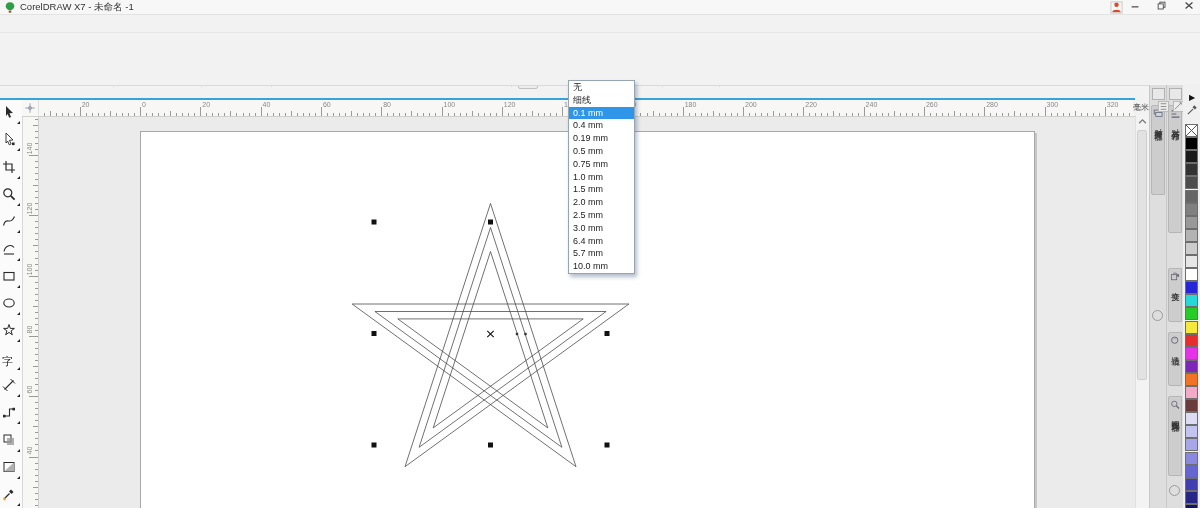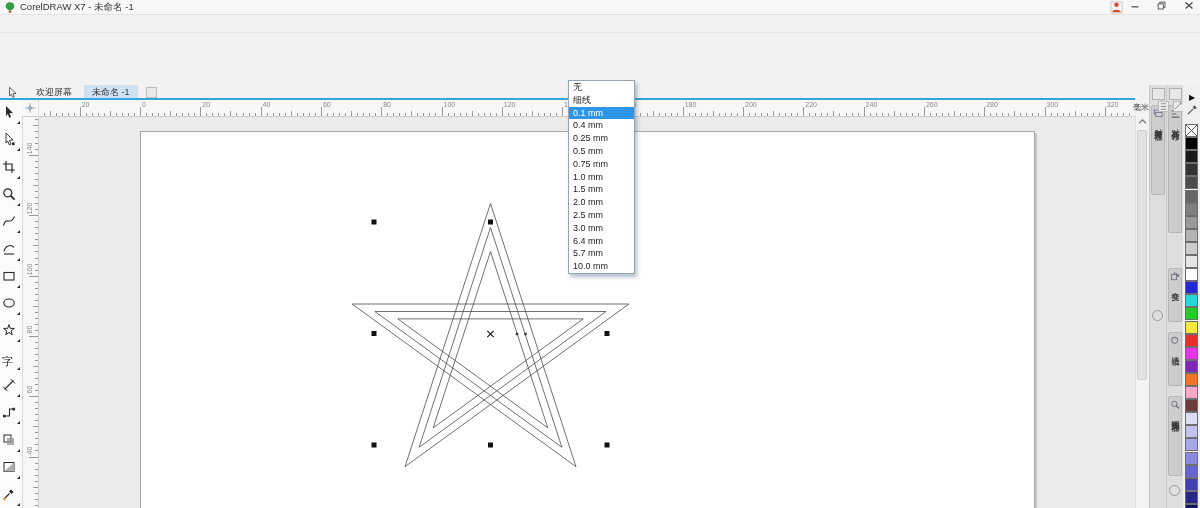--- a/index.html
+++ b/index.html
@@ -399,29 +399,20 @@
           <path d="M4 5 h6 M4 7.5 h6 M4 10 h4" stroke="#55606a"></path>
         </svg>
       </span>
     <span class="pbtn" style="left:752px;top:62px;width:18px;height:18px;">
         <svg width="15" height="15" viewBox="0 0 14 14">
           <circle cx="7" cy="7" r="5.5" fill="none" stroke="#9aa0a6" stroke-width="1.2"></circle>
         </svg>
       </span>
   </div>
 
-  <div id="tabrow">
-    <span style="position:absolute;left:7px;top:1px;">
-        <svg width="12" height="13" viewBox="0 0 14 14">
-          <path d="M3 1 L10.5 8 L7 8.3 L8.6 12 L6.7 12.8 L5.2 9.1 L3 11 Z" fill="#f8f8f8" stroke="#333" stroke-width=".9"></path>
-        </svg>
-      </span>
-    <span id="tabs-holder"><span class="doctab" style="left: 28px;">欢迎屏幕</span><span class="doctab active" style="left: 84px;">未命名 -1</span></span>
-    <span style="position:absolute;left:146px;top:2px;width:11px;height:11px;border:1px solid #bdbdbd;background:#e9e9e9;box-sizing:border-box;"></span>
-  </div>
   <div id="tabline"></div>
 
   <div id="toolbox">
       <div class="tool" style="top: 5px;">
         <svg width="14" height="14" viewBox="0 0 14 14">
           <path d="M4 1 L11 8 L7.4 8.3 L9.1 12 L7.2 12.8 L5.7 9.1 L4 11 Z" fill="#2a2a2a"></path>
         </svg>
         <span class="fly"></span>
       </div>
       <div class="tool" style="top: 32.3px;">
@@ -906,21 +897,21 @@
             <path d="M0 0 L11 11 M11 0 L0 11" stroke="#555" stroke-width="1"></path>
           </svg>
         </span><span class="swatch" style="top: 52.1px; background: rgb(0, 0, 0);"></span><span class="swatch" style="top: 65.2px; background: rgb(26, 26, 26);"></span><span class="swatch" style="top: 78.3px; background: rgb(51, 51, 51);"></span><span class="swatch" style="top: 91.4px; background: rgb(77, 77, 77);"></span><span class="swatch" style="top: 104.5px; background: rgb(102, 102, 102);"></span><span class="swatch" style="top: 117.6px; background: rgb(128, 128, 128);"></span><span class="swatch" style="top: 130.7px; background: rgb(153, 153, 153);"></span><span class="swatch" style="top: 143.8px; background: rgb(179, 179, 179);"></span><span class="swatch" style="top: 156.9px; background: rgb(204, 204, 204);"></span><span class="swatch" style="top: 170px; background: rgb(230, 230, 230);"></span><span class="swatch" style="top: 183.1px; background: rgb(255, 255, 255);"></span><span class="swatch" style="top: 196.2px; background: rgb(38, 38, 217);"></span><span class="swatch" style="top: 209.3px; background: rgb(38, 217, 217);"></span><span class="swatch" style="top: 222.4px; background: rgb(38, 204, 38);"></span><span class="swatch" style="top: 235.5px; background: rgb(245, 234, 60);"></span><span class="swatch" style="top: 248.6px; background: rgb(230, 46, 46);"></span><span class="swatch" style="top: 261.7px; background: rgb(230, 50, 230);"></span><span class="swatch" style="top: 274.8px; background: rgb(125, 38, 184);"></span><span class="swatch" style="top: 287.9px; background: rgb(240, 115, 38);"></span><span class="swatch" style="top: 301px; background: rgb(242, 170, 200);"></span><span class="swatch" style="top: 314.1px; background: rgb(107, 60, 60);"></span><span class="swatch" style="top: 327.2px; background: rgb(220, 220, 245);"></span><span class="swatch" style="top: 340.3px; background: rgb(195, 195, 239);"></span><span class="swatch" style="top: 353.4px; background: rgb(166, 166, 233);"></span><span class="swatch" style="top: 366.5px; background: rgb(137, 137, 224);"></span><span class="swatch" style="top: 379.6px; background: rgb(102, 102, 209);"></span><span class="swatch" style="top: 392.7px; background: rgb(64, 64, 179);"></span><span class="swatch" style="top: 405.8px; background: rgb(38, 38, 135);"></span><span class="swatch" style="top: 418.9px; background: rgb(20, 20, 92);"></span></span>
   </div>
 
   <div id="dropdown">
       <div class="dd-item">无</div>
       <div class="dd-item">细线</div>
       <div class="dd-item hl">0.1 mm</div>
       <div class="dd-item">0.4 mm</div>
-      <div class="dd-item">0.25 mm</div>
+      <div class="dd-item">0.19 mm</div>
       <div class="dd-item">0.5 mm</div>
       <div class="dd-item">0.75 mm</div>
       <div class="dd-item">1.0 mm</div>
       <div class="dd-item">1.5 mm</div>
       <div class="dd-item">2.0 mm</div>
       <div class="dd-item">2.5 mm</div>
       <div class="dd-item">3.0 mm</div>
       <div class="dd-item">6.4 mm</div>
       <div class="dd-item">5.7 mm</div>
       <div class="dd-item">10.0 mm</div>

